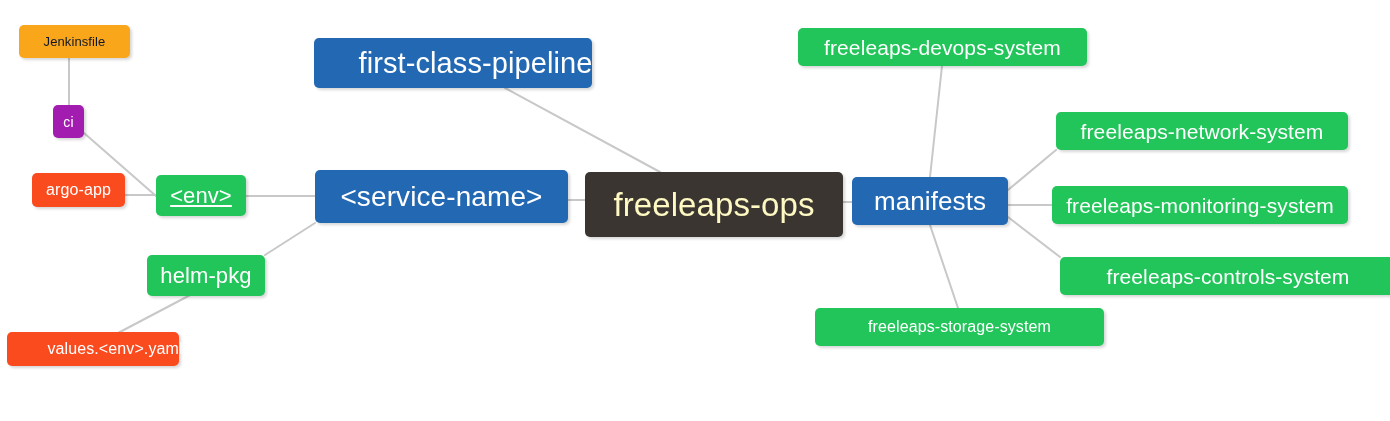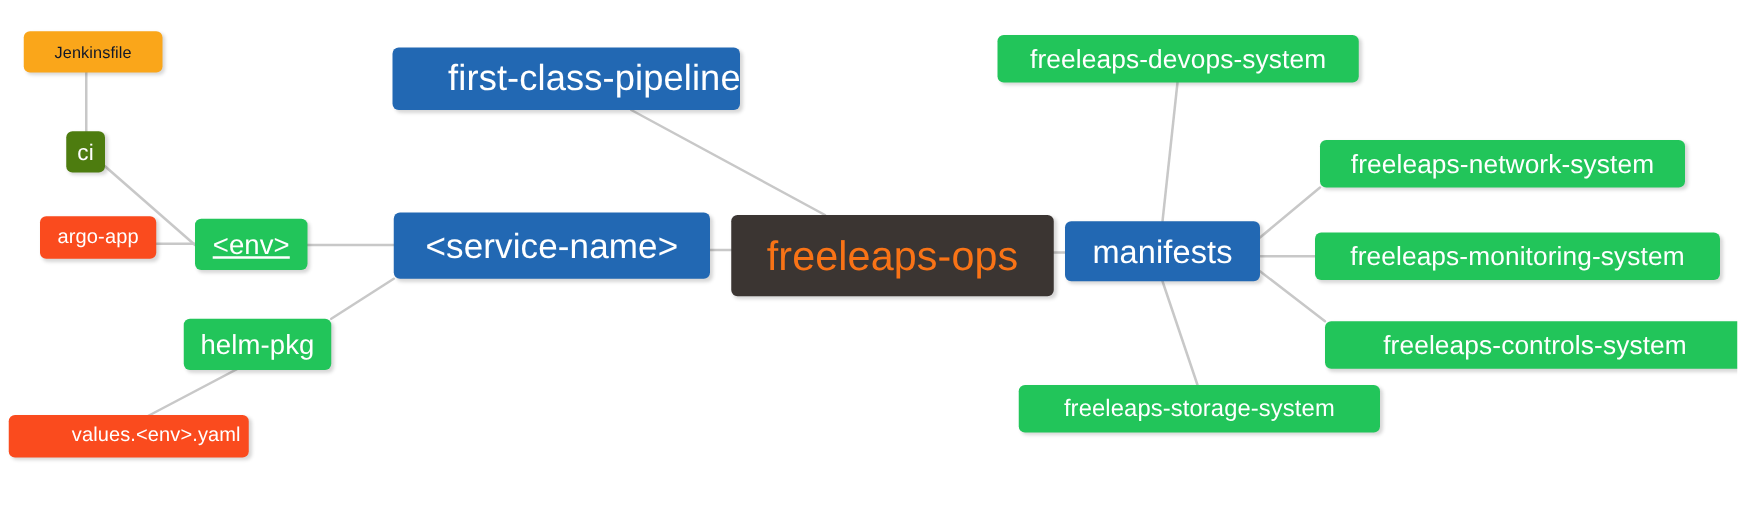--- a/index.html
+++ b/index.html
@@ -65,56 +65,56 @@
       <line x1="930" y1="177" x2="942" y2="66" stroke="#c8c8c8" stroke-width="2" stroke-linecap="round"></line>
       <line x1="1008" y1="190" x2="1056" y2="150" stroke="#c8c8c8" stroke-width="2" stroke-linecap="round"></line>
       <line x1="1008" y1="205" x2="1052" y2="205" stroke="#c8c8c8" stroke-width="2" stroke-linecap="round"></line>
       <line x1="1008" y1="217" x2="1060" y2="257" stroke="#c8c8c8" stroke-width="2" stroke-linecap="round"></line>
       <line x1="930" y1="225" x2="958" y2="308" stroke="#c8c8c8" stroke-width="2" stroke-linecap="round"></line>
     </svg>
   <div id="nodes">
       <div class="node" style="left: 19px; top: 25px; width: 111px; height: 33px; background: rgb(250, 166, 26); color: #0f172a; font-size: 13px;">
         <span class="node-label">Jenkinsfile</span>
       </div>
-      <div class="node" style="left: 53px; top: 105px; width: 31px; height: 33px; background: #4d7c0f; color: rgb(255, 255, 255); font-size: 18px;">
+      <div class="node" style="left: 53px; top: 105px; width: 31px; height: 33px; background: #a21caf; color: rgb(255, 255, 255); font-size: 14px;">
         <span class="node-label">ci</span>
       </div>
       <div class="node" style="left: 32px; top: 173px; width: 93px; height: 34px; background: rgb(250, 75, 30); color: rgb(255, 255, 255); font-size: 16px;">
         <span class="node-label">argo-app</span>
       </div>
       <div class="node" style="left: 156px; top: 175px; width: 90px; height: 41px; background: rgb(34, 197, 90); color: rgb(255, 255, 255); font-size: 22px; text-decoration: underline;">
         <span class="node-label">&lt;env&gt;</span>
       </div>
       <div class="node" style="left: 147px; top: 255px; width: 118px; height: 41px; background: rgb(34, 197, 90); color: rgb(255, 255, 255); font-size: 22px;">
         <span class="node-label">helm-pkg</span>
       </div>
-      <div class="node" style="left: 7px; top: 332px; width: 192px; height: 34px; background: rgb(250, 75, 30); color: rgb(255, 255, 255); font-size: 16px; padding-left: 44px;">
+      <div class="node" style="left: 7px; top: 332px; width: 172px; height: 34px; background: rgb(250, 75, 30); color: rgb(255, 255, 255); font-size: 16px; padding-left: 44px;">
         <span class="node-label">values.&lt;env&gt;.yaml</span>
       </div>
       <div class="node" style="left: 314px; top: 38px; width: 278px; height: 50px; background: rgb(34, 104, 179); color: rgb(255, 255, 255); font-size: 29px; padding-left: 45px;">
         <span class="node-label">first-class-pipeline</span>
       </div>
       <div class="node" style="left: 315px; top: 170px; width: 253px; height: 53px; background: rgb(34, 104, 179); color: rgb(255, 255, 255); font-size: 28px;">
         <span class="node-label">&lt;service-name&gt;</span>
       </div>
-      <div class="node" style="left: 585px; top: 172px; width: 258px; height: 65px; background: rgb(59, 53, 50); color: #f97316; font-size: 33px;">
+      <div class="node" style="left: 585px; top: 172px; width: 258px; height: 65px; background: rgb(59, 53, 50); color: #fef9c3; font-size: 33px;">
         <span class="node-label">freeleaps-ops</span>
       </div>
       <div class="node" style="left: 852px; top: 177px; width: 156px; height: 48px; background: rgb(34, 104, 179); color: rgb(255, 255, 255); font-size: 26px;">
         <span class="node-label">manifests</span>
       </div>
       <div class="node" style="left: 798px; top: 28px; width: 289px; height: 38px; background: rgb(34, 197, 90); color: rgb(255, 255, 255); font-size: 21px;">
         <span class="node-label">freeleaps-devops-system</span>
       </div>
       <div class="node" style="left: 1056px; top: 112px; width: 292px; height: 38px; background: rgb(34, 197, 90); color: rgb(255, 255, 255); font-size: 21px;">
         <span class="node-label">freeleaps-network-system</span>
       </div>
-      <div class="node" style="left: 1052px; top: 186px; width: 324px; height: 38px; background: rgb(34, 197, 90); color: rgb(255, 255, 255); font-size: 21px;">
+      <div class="node" style="left: 1052px; top: 186px; width: 296px; height: 38px; background: rgb(34, 197, 90); color: rgb(255, 255, 255); font-size: 21px;">
         <span class="node-label">freeleaps-monitoring-system</span>
       </div>
       <div class="node" style="left: 1060px; top: 257px; width: 336px; height: 38px; background: rgb(34, 197, 90); color: rgb(255, 255, 255); font-size: 21px;">
         <span class="node-label">freeleaps-controls-system</span>
       </div>
-      <div class="node" style="left: 815px; top: 308px; width: 289px; height: 38px; background: rgb(34, 197, 90); color: rgb(255, 255, 255); font-size: 19px;">
+      <div class="node" style="left: 815px; top: 308px; width: 289px; height: 38px; background: rgb(34, 197, 90); color: rgb(255, 255, 255); font-size: 16px;">
         <span class="node-label">freeleaps-storage-system</span>
       </div>
     </div>
 </div>
 
 </body></html>

